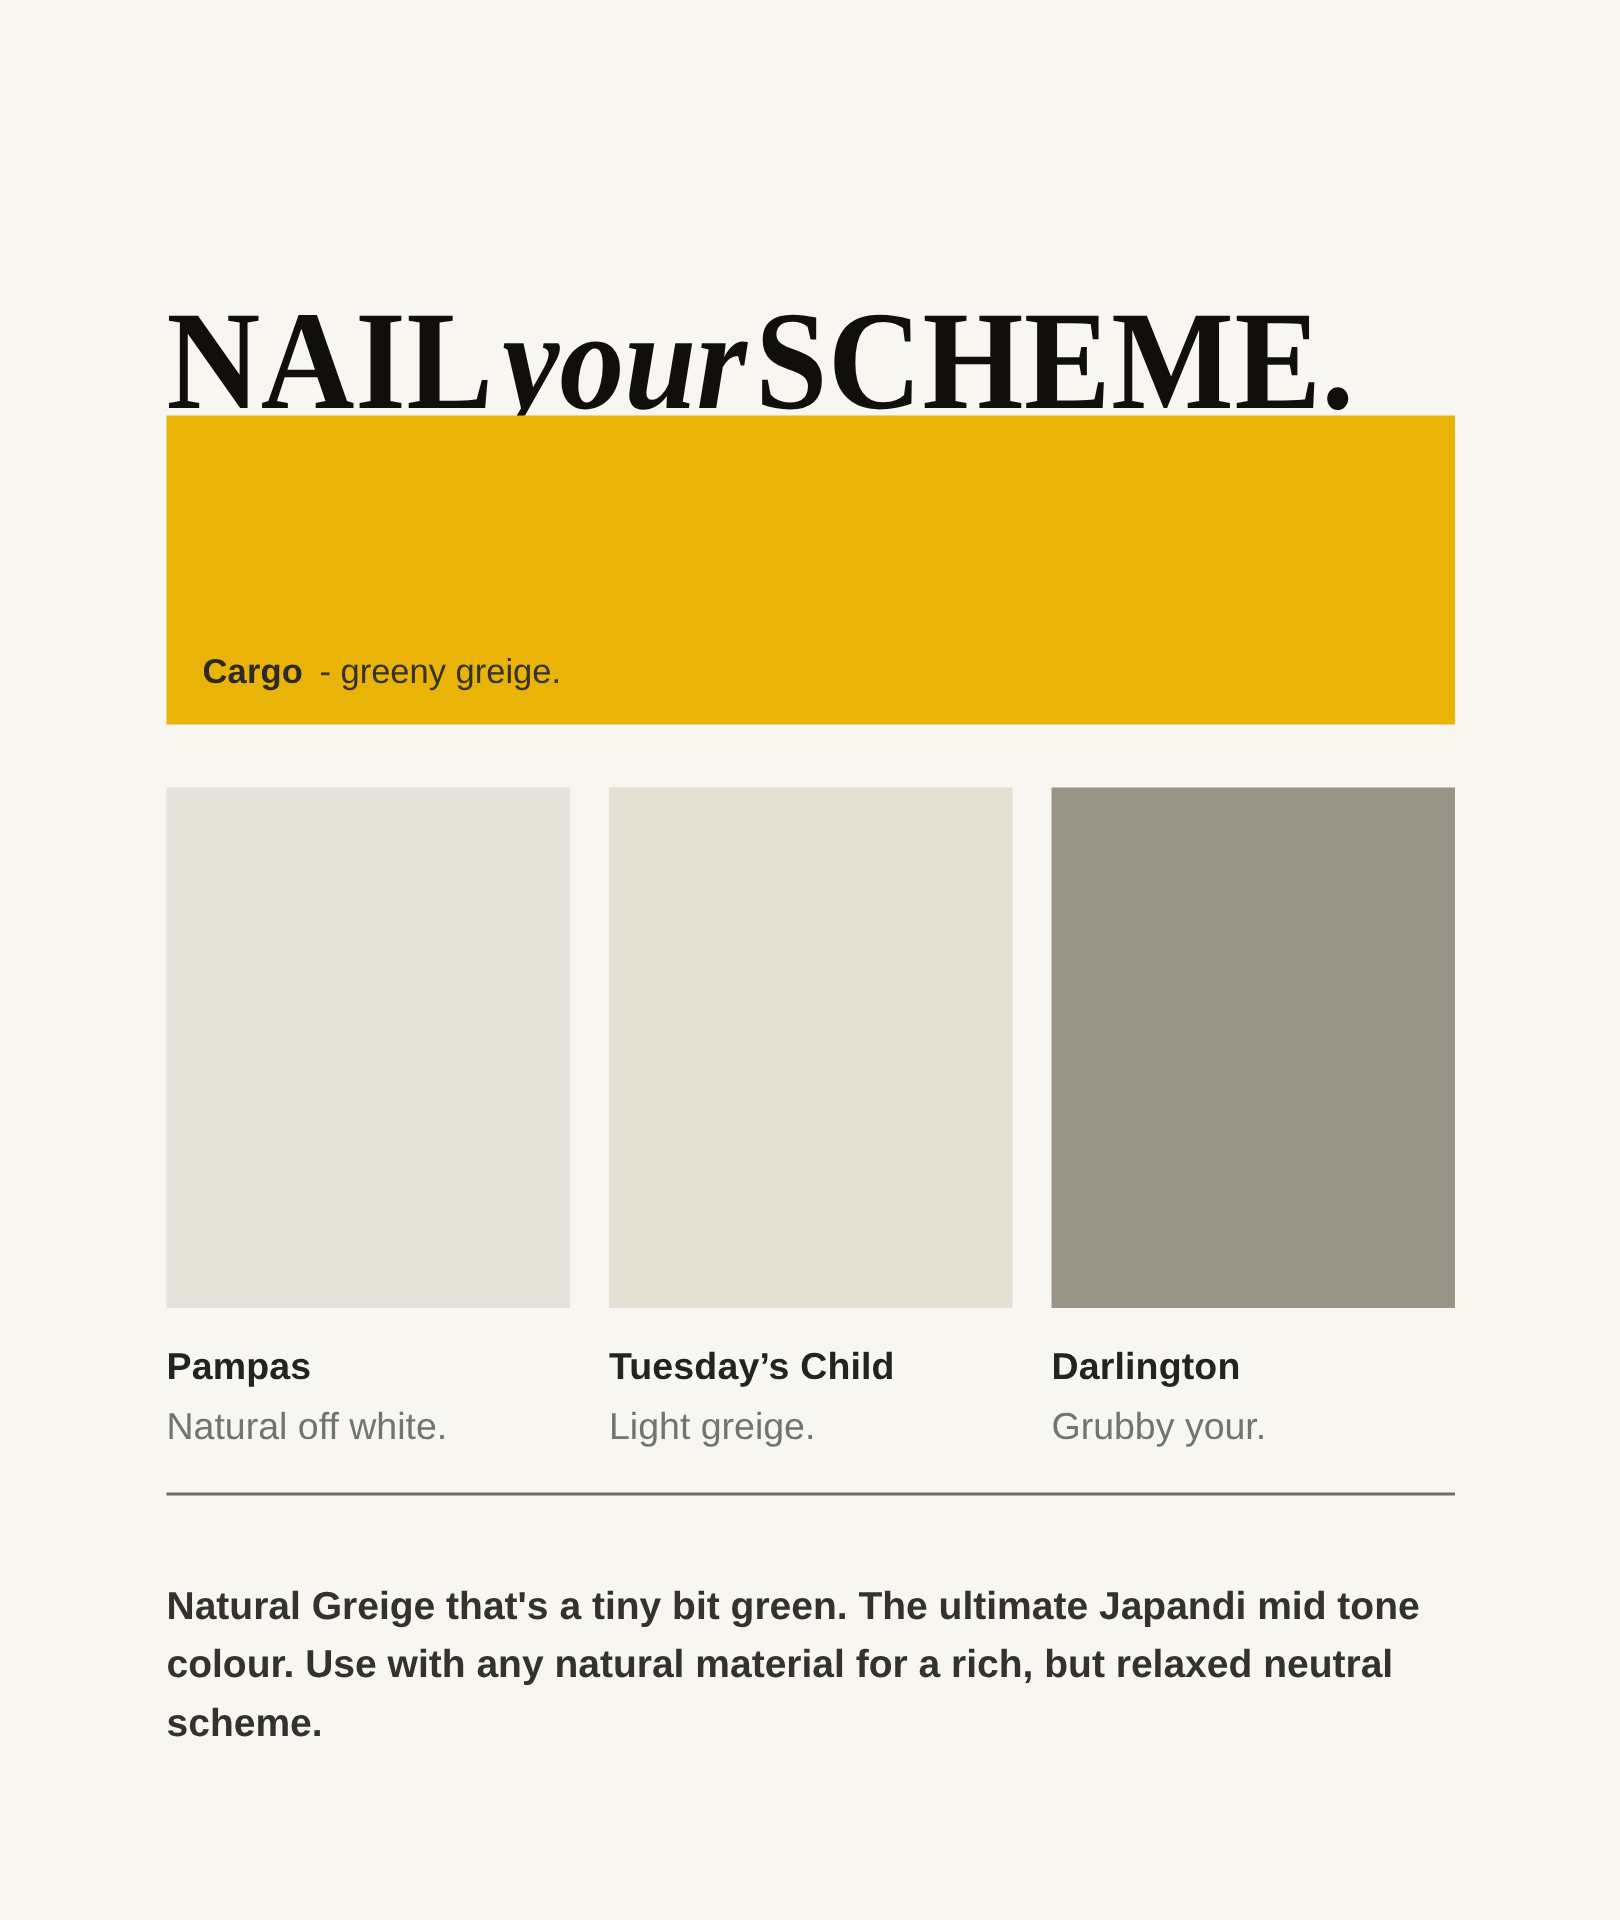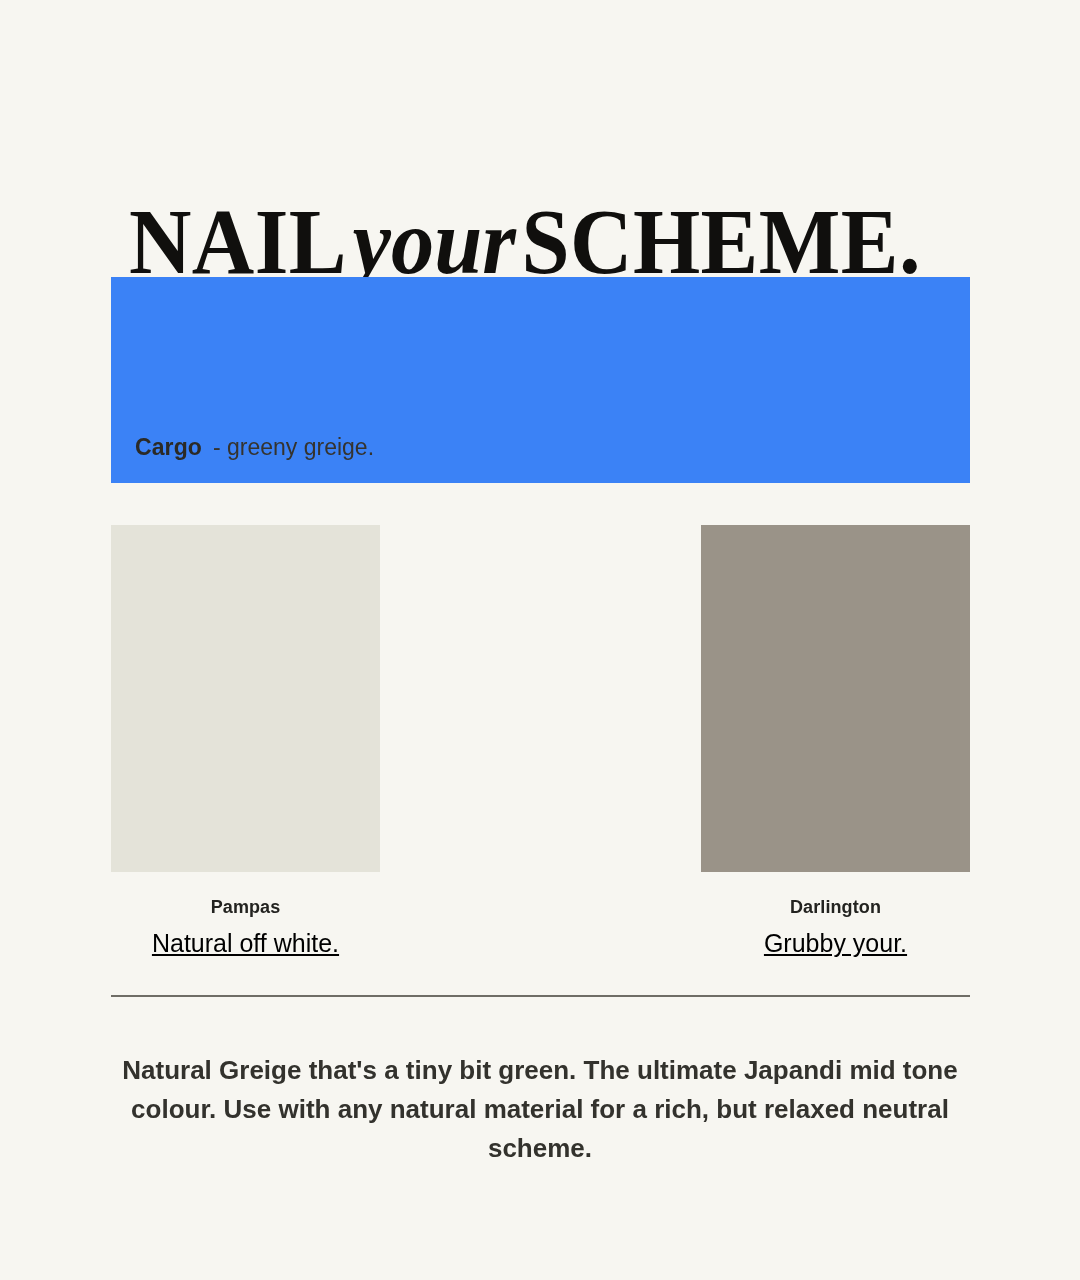--- a/index.html
+++ b/index.html
@@ -12,21 +12,20 @@
     background: #F7F6F1;
     font-family: "Liberation Sans", sans-serif;
     overflow: hidden;
   }
 
   .page {
     position: relative;
     width: 1080px;
     height: 1272px;
     background: #F7F6F1;
-    text-align: center;
   }
 
   
   .title {
     position: absolute;
     left: 111px;
     top: 131px;
     width: 900px;
     font-family: "Liberation Serif", "DejaVu Serif", serif;
     font-size: 94px;
@@ -80,31 +79,30 @@
   }
   .swatch-col {
     width: 269px;
   }
   .swatch-chip {
     width: 269px;
     height: 347px;
   }
   .swatch-name {
     margin-top: 25px;
-    font-size: 18px;
+    font-size: 25px;
     font-weight: 700;
     color: #232320;
     letter-spacing: 0.1px;
   }
   .swatch-desc {
     margin-top: 11px;
     font-size: 25px;
     font-weight: 400;
-    color: #000000;
-    text-decoration: underline;
+    color: #737373;
   }
 
   
   .divider {
     position: absolute;
     left: 111px;
     top: 995px;
     width: 859px;
     height: 2px;
     background: #6F6D66;
@@ -124,34 +122,39 @@
 </style>
 </head>
 <body style="background: rgb(247, 246, 241);">
 
 <div class="page" style="background: rgb(247, 246, 241);">
 
   <h1 class="title" style="color: rgb(16, 15, 13);">
     <span>NAIL</span><span class="word-italic">your</span><span>SCHEME.</span>
   </h1>
 
-  <div class="hero-swatch" style="background: #3b82f6;">
+  <div class="hero-swatch" style="background: #eab308;">
     <div class="hero-caption">
       <span class="name">Cargo</span><span class="desc">- greeny greige.</span>
     </div>
   </div>
 
   <div class="swatch-row">
 
     <div class="swatch-col">
       <div class="swatch-chip" style="background: rgb(228, 227, 217);"></div>
       <div class="swatch-name">Pampas</div>
       <div class="swatch-desc">Natural off white.</div>
     </div>
 
+    <div class="swatch-col">
+      <div class="swatch-chip" style="background: rgb(230, 224, 212);"></div>
+      <div class="swatch-name">Tuesday’s Child</div>
+      <div class="swatch-desc">Light greige.</div>
+    </div>
 
     <div class="swatch-col">
       <div class="swatch-chip" style="background: rgb(154, 147, 136);"></div>
       <div class="swatch-name">Darlington</div>
       <div class="swatch-desc">Grubby your.</div>
     </div>
 
   </div>
 
   <div class="divider" style="background: rgb(111, 109, 102);"></div>

